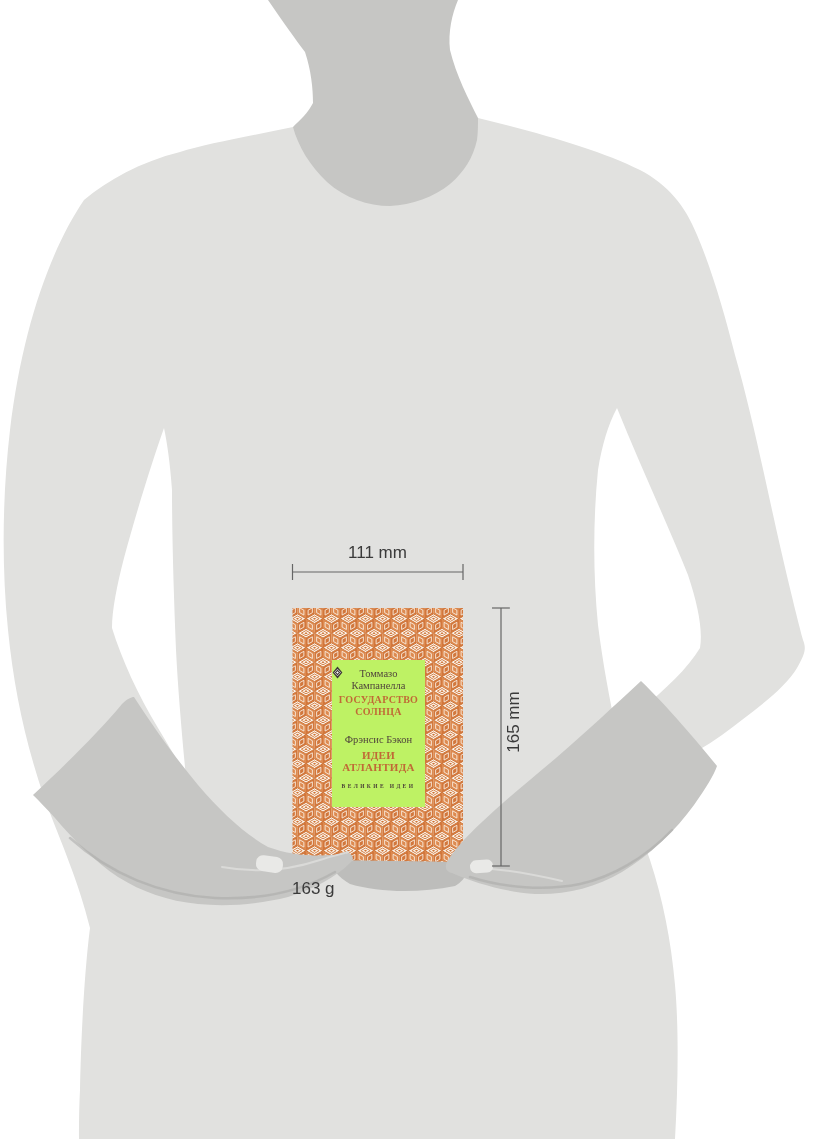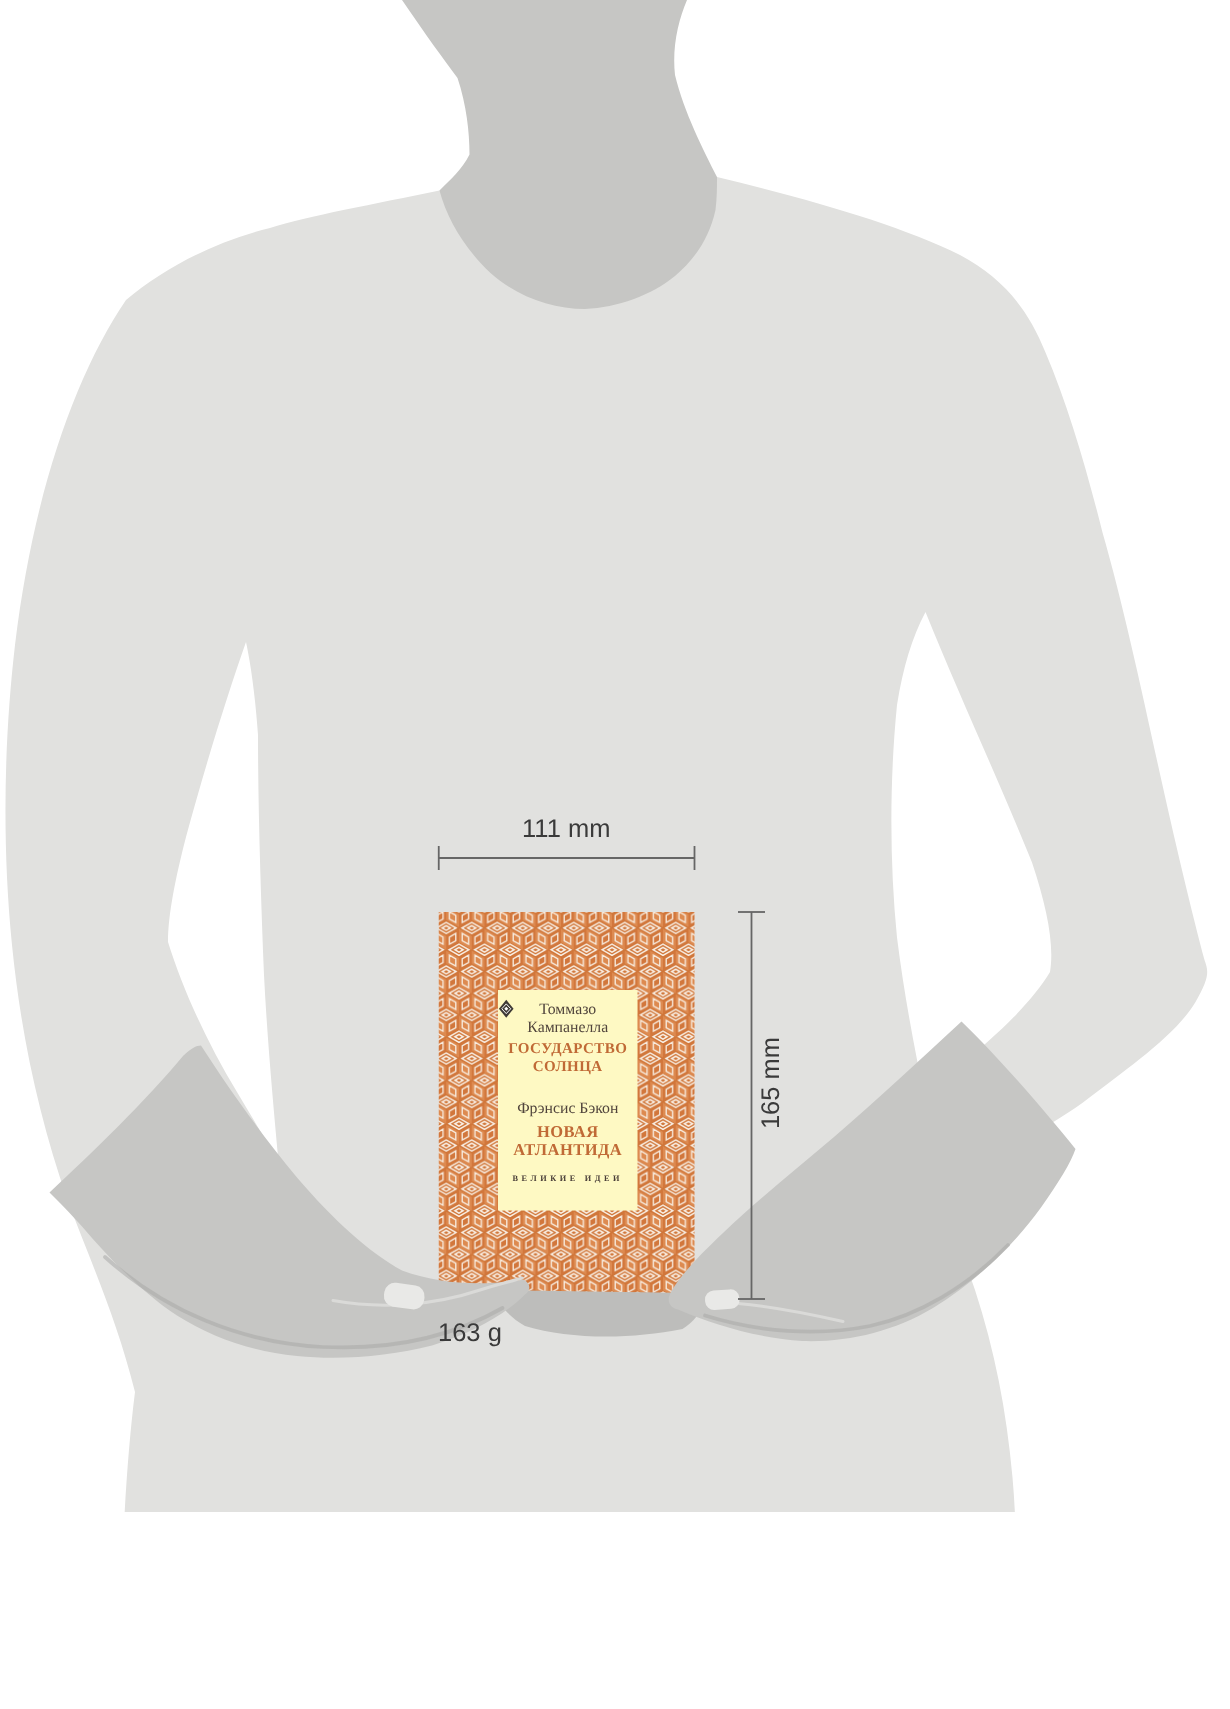--- a/index.html
+++ b/index.html
@@ -1,33 +1,33 @@
 <!DOCTYPE html>
 <html><head>
 <meta charset="utf-8">
 <style>
   html,body{margin:0;padding:0;background:#ffffff;}
   .stage{
-    position:relative;width:820px;height:1008px;overflow:hidden;background:#ffffff;
+    position:relative;width:820px;height:1139px;overflow:hidden;background:#ffffff;
     font-family:"Liberation Sans","DejaVu Sans",sans-serif;
   }
   .stage svg{position:absolute;left:0;top:0;}
   .dim-label{
     position:absolute;color:#3a3a3a;font-size:17px;line-height:20px;
     font-family:"Liberation Sans","DejaVu Sans",sans-serif;white-space:nowrap;
   }
   .dim-label.width{left:292px;top:543px;width:171px;text-align:center;}
   .dim-label.height{
     left:473px;top:712px;width:82px;height:20px;text-align:center;
     transform:rotate(-90deg);
   }
   .dim-label.weight{left:292px;top:879px;width:168px;}
   .book-label{
     position:absolute;left:332px;top:660px;width:93px;height:147px;
-    background:#fef9c3;text-align:center;
+    background:#bef264;text-align:center;
     font-family:"Liberation Serif","DejaVu Serif",serif;
   }
   .bl-author1{margin-top:8px;font-size:10.5px;line-height:11.5px;color:#51453c;}
   .bl-title1{margin-top:3px;font-size:10px;line-height:12px;font-weight:bold;
     color:#c06a36;letter-spacing:0.3px;}
   .bl-ornament{margin:6px auto 0 auto;width:11px;height:13px;display:block;}
   .bl-author2{margin-top:16px;font-size:10.5px;line-height:11.5px;color:#51453c;}
   .bl-title2{margin-top:3px;font-size:11px;line-height:12px;font-weight:bold;
     color:#c06a36;letter-spacing:0.3px;}
   .bl-series{margin-top:10px;font-size:5.5px;line-height:7px;color:#4a3f38;
@@ -178,17 +178,17 @@
 
   <div class="book-label">
     <div class="bl-author1">Томмазо Кампанелла</div>
     <div class="bl-title1">ГОСУДАРСТВО СОЛНЦА</div>
     <svg class="bl-ornament" viewBox="0 0 20 24">
       <path d="M 10 1 L 19 12 L 10 23 L 1 12 Z" fill="#3f3a36"></path>
       <path d="M 10 6 L 15.5 12 L 10 18 L 4.5 12 Z" fill="none" stroke="#ffffff" stroke-width="1.2"></path>
       <path d="M 10 9.5 L 12.5 12 L 10 14.5 L 7.5 12 Z" fill="#ffffff"></path>
     </svg>
     <div class="bl-author2">Фрэнсис Бэкон</div>
-    <div class="bl-title2">НОВАЯ АТЛАНТИДА</div>
+    <div class="bl-title2">ИДЕИ АТЛАНТИДА</div>
     <div class="bl-series">ВЕЛИКИЕ ИДЕИ</div>
   </div>
 
 </div>
 
 </body></html>

